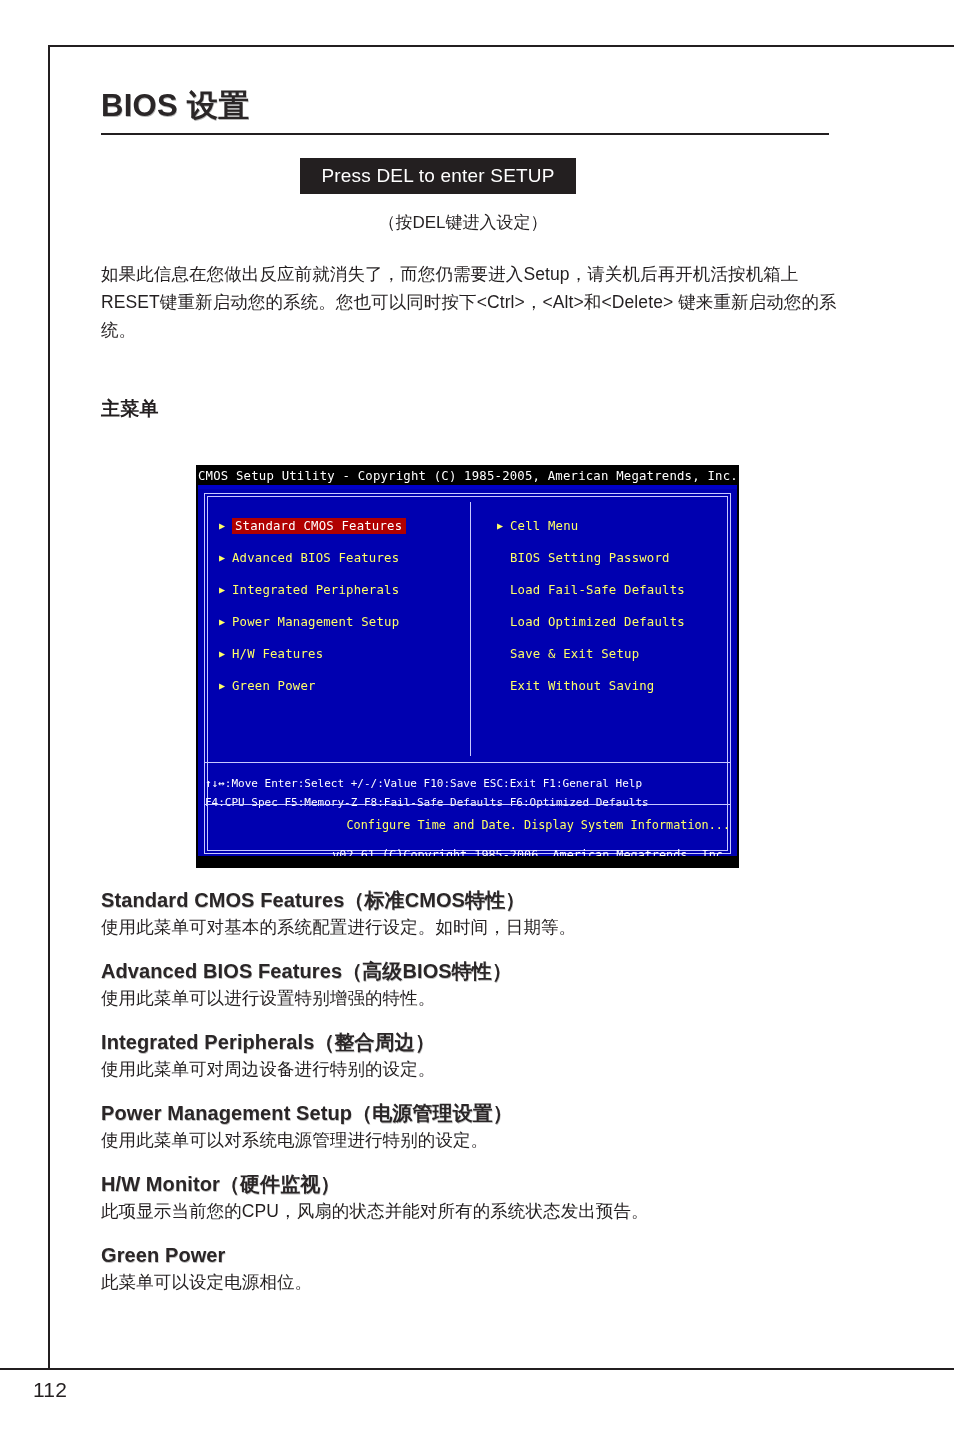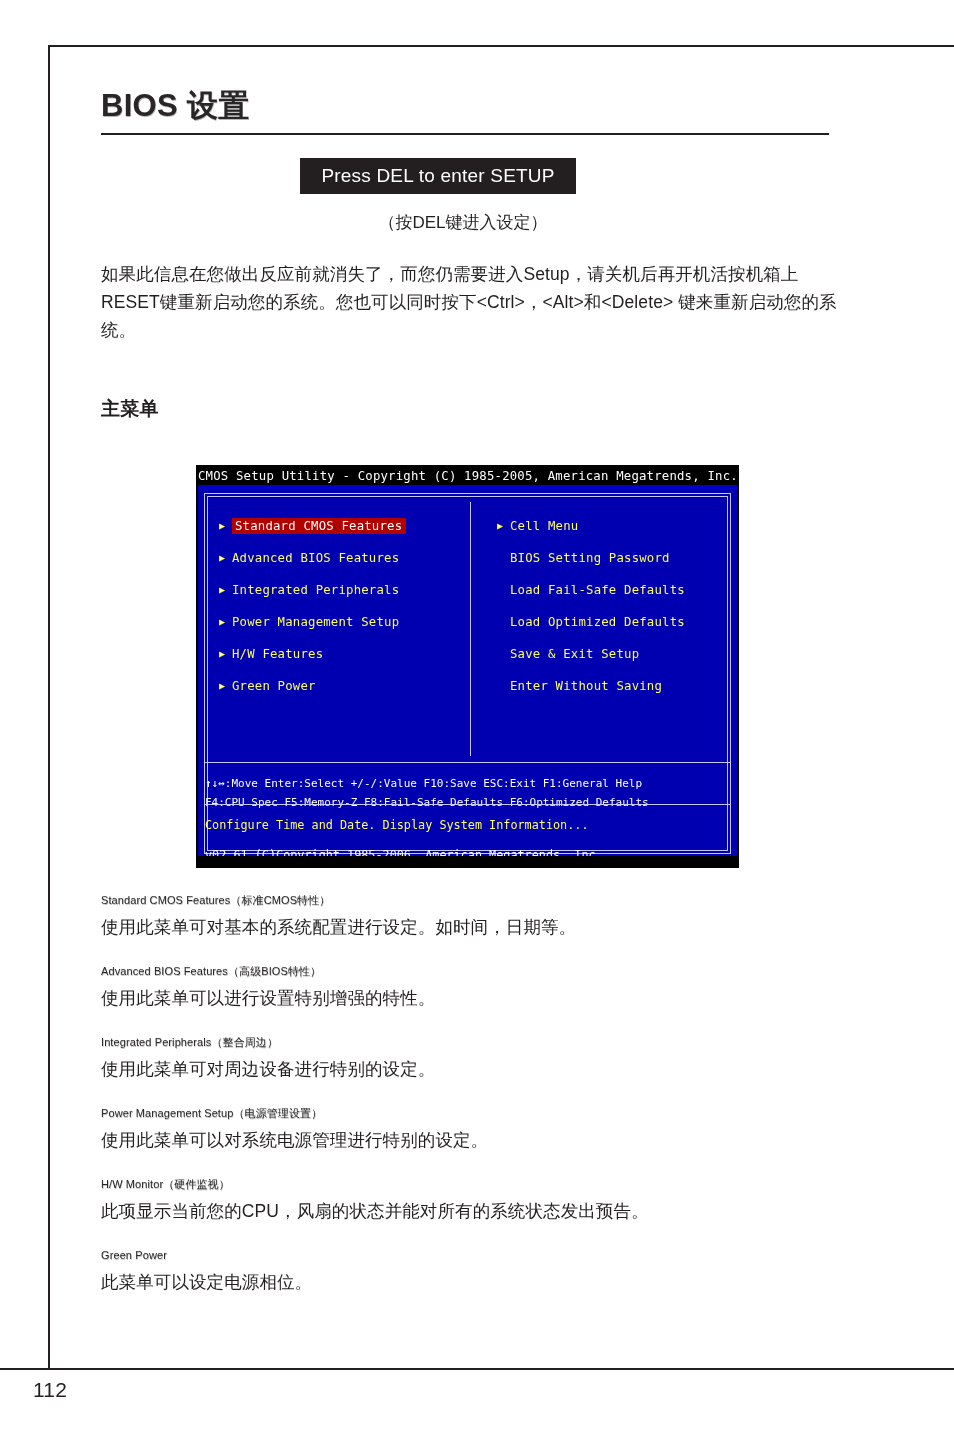--- a/index.html
+++ b/index.html
@@ -229,21 +229,21 @@
     left: 0;
     top: 310px;
     right: 0;
     height: 1px;
     background: #c8c8ff;
   }
   #bios-status {
     position: absolute;
     left: 0; right: 0;
     top: 311px;
-    text-align: left;
+    text-align: right;
   }
   #bios-status-line {
     color: #ffff66;
     font-size: 11.8px;
     line-height: 18px;
     padding-top: 11px;
     white-space: nowrap;
   }
   #bios-version-line {
     color: #ffffff;
@@ -261,22 +261,22 @@
 
   
   #descriptions {
     position: absolute;
     left: 101px;
     top: 888px;
     width: 742px;
   }
   .desc-block { margin-bottom: 18px; }
   .desc-heading {
-    font-size: 11px;
-    font-weight: normal;
+    font-size: 20px;
+    font-weight: bold;
     color: #2a2627;
     letter-spacing: .1px;
     line-height: 24px;
     text-shadow: 0.5px 0.5px 0 rgba(130,130,130,.5);
   }
   .desc-text {
     font-size: 17.5px;
     color: #231f20;
     line-height: 27px;
     letter-spacing: .1px;
@@ -360,21 +360,21 @@
           <div class="bios-item">
             <span class="arrow blank">▶</span>
             <span class="label">Load Optimized Defaults</span>
           </div>
           <div class="bios-item">
             <span class="arrow blank">▶</span>
             <span class="label">Save &amp; Exit Setup</span>
           </div>
           <div class="bios-item">
             <span class="arrow blank">▶</span>
-            <span class="label">Enter Without Saving</span>
+            <span class="label">Exit Without Saving</span>
           </div>
         </div>
     </div>
 
     <div id="bios-help-sep"></div>
 
     <div id="bios-keyhelp">
       <div>↑↓↔:Move   Enter:Select   +/-/:Value   F10:Save   ESC:Exit   F1:General Help</div>
       <div>F4:CPU Spec   F5:Memory-Z   F8:Fail-Safe Defaults   F6:Optimized Defaults</div>
     </div>

